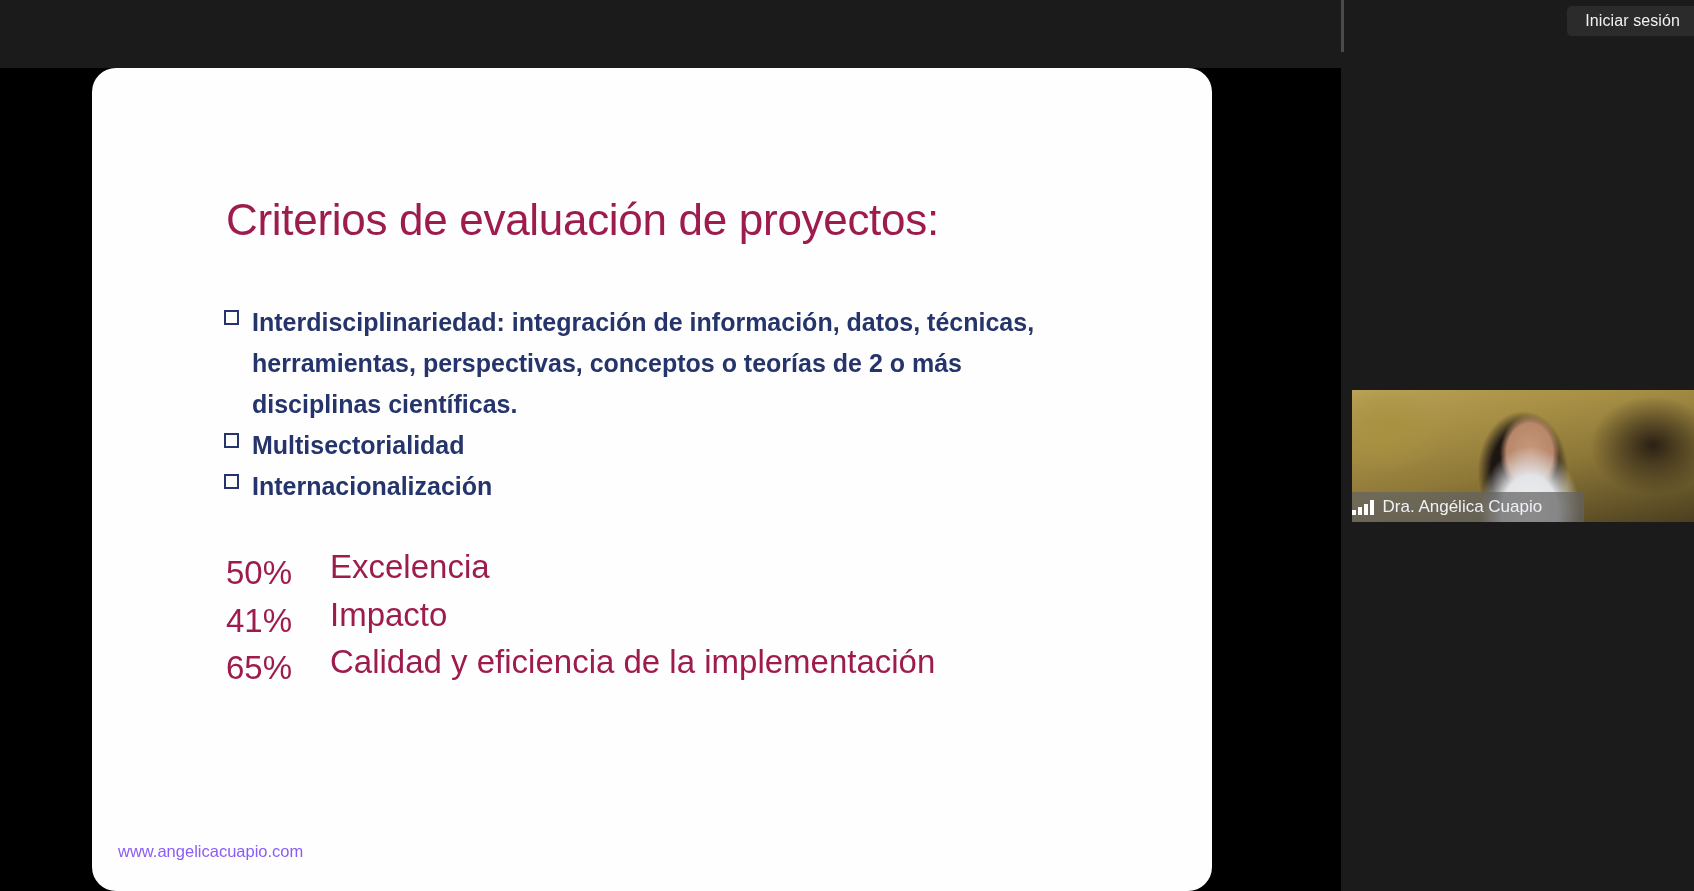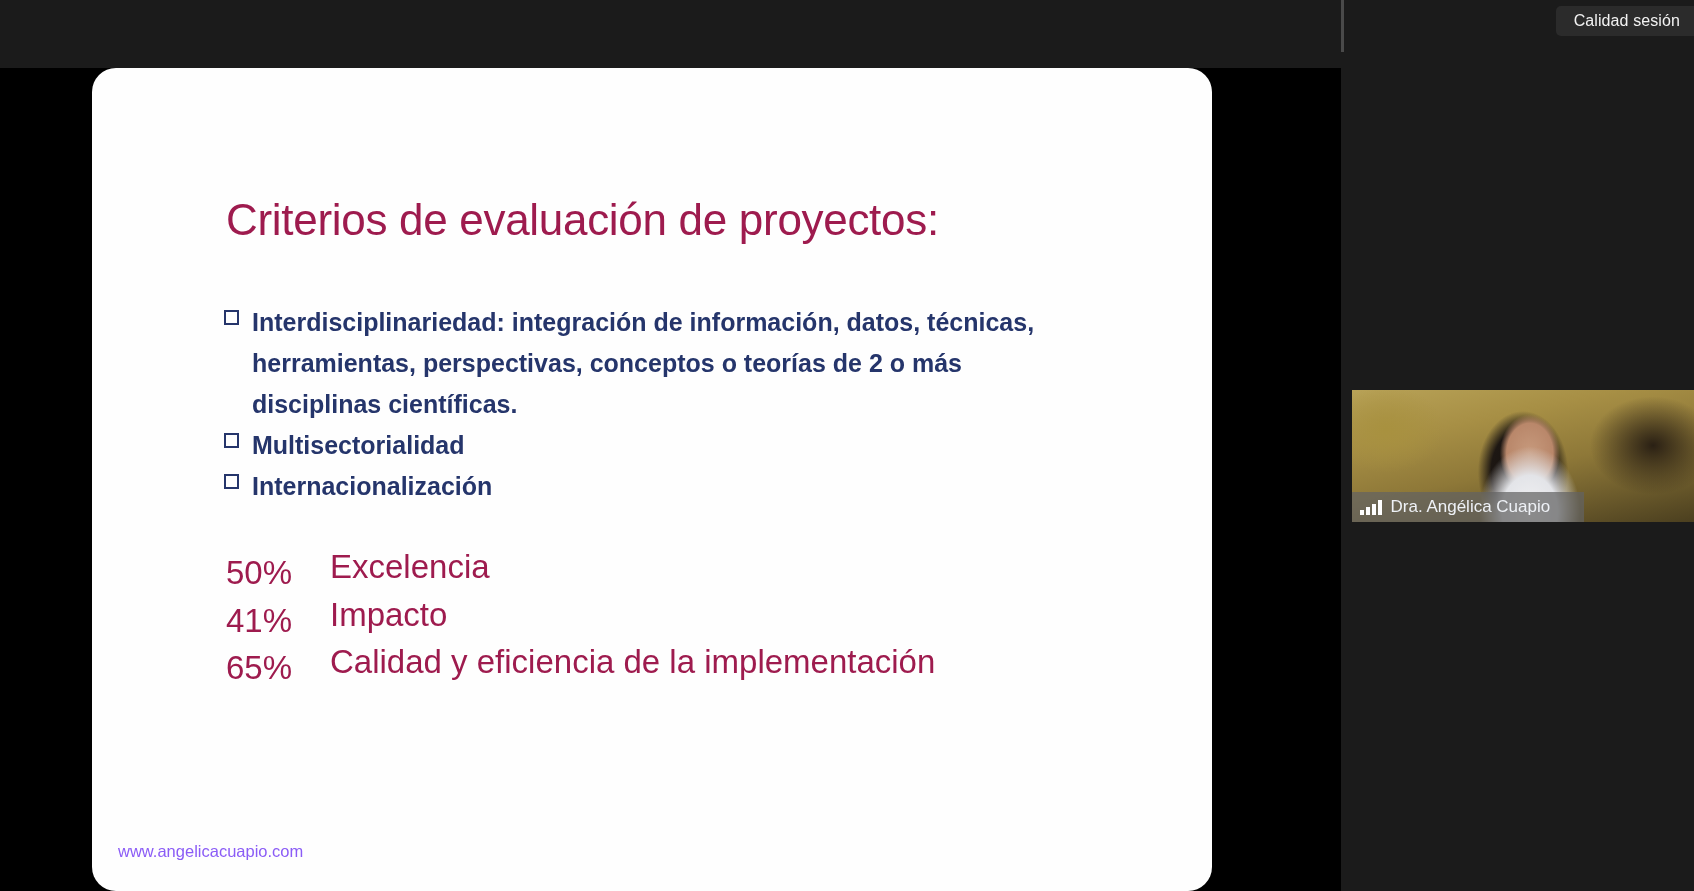--- a/index.html
+++ b/index.html
@@ -105,21 +105,20 @@
       radial-gradient(ellipse 90px 70px at 88% 42%, #2a2014 0%, rgba(42,32,20,0) 70%),
       radial-gradient(ellipse 80px 60px at 10% 30%, #a8913f 0%, rgba(168,145,63,0) 72%),
       linear-gradient(168deg,#b8a257 0%,#a78f45 28%,#8e7838 56%,#6d5c2c 78%,#4b3f1f 100%);
     filter:blur(0.4px);
   }
   .tile-name{
     position:absolute; left:0; bottom:0;
     width:232px; height:30px;
     display:flex; align-items:center;
     background:rgba(98,98,98,.72);
-    padding-left:8px;
   }
   .signal-icon{ display:flex; align-items:flex-end; gap:2.5px; height:15px; margin-right:9px; }
   .signal-icon i{ display:block; width:3.5px; background:#fff; }
   .signal-icon i:nth-child(1){ height:5px; }
   .signal-icon i:nth-child(2){ height:8px; }
   .signal-icon i:nth-child(3){ height:11px; }
   .signal-icon i:nth-child(4){ height:15px; }
   .tile-label{
     color:#eef1f6; font-size:17px; white-space:nowrap;
   }
@@ -167,21 +166,21 @@
           <span class="weight-label">Calidad y eficiencia de la implementación</span>
         </div>
       </div>
 
       <div class="slide-url">www.angelicacuapio.com</div>
 
     </div>
   </div>
 
   <div class="right-panel">
-    <div class="signin-btn">Calidad sesión</div>
+    <div class="signin-btn">Iniciar sesión</div>
   </div>
   <div class="panel-divider"></div>
 
   <div class="tile">
     <div class="tile-video"></div>
     <div class="tile-name">
       <span class="signal-icon">
         <i></i>
           <i></i>
           <i></i>

